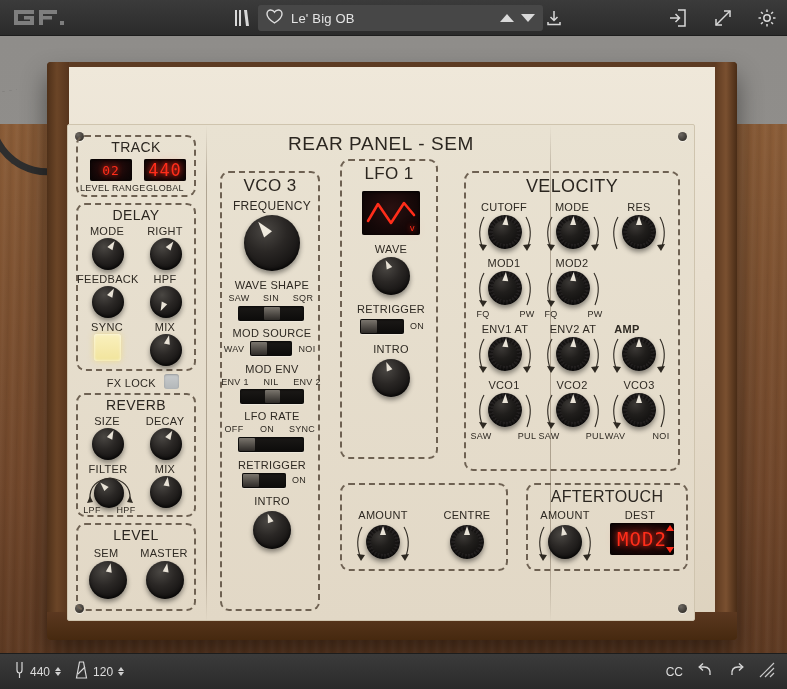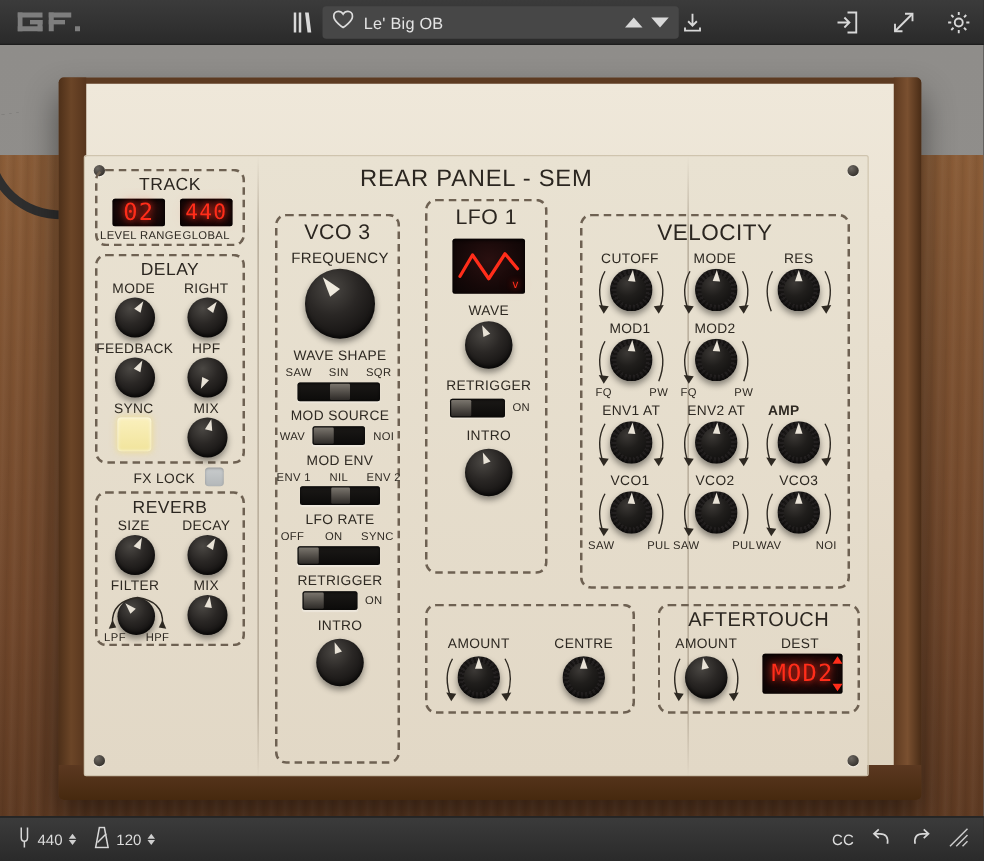--- a/index.html
+++ b/index.html
@@ -322,21 +322,21 @@
         <div class="screw" style="right:7px; top:7px;"></div>
         <div class="screw" style="left:7px;  bottom:7px;"></div>
         <div class="screw" style="right:7px; bottom:7px;"></div>
 
         <div class="panel-title">REAR PANEL - SEM</div>
         <div class="vdiv" style="left:138px;"></div>
         <div class="vdiv" style="left:482px;"></div>
 
         <div class="group" style="left:8px; top:10px; width:120px; height:62px;">
           <div class="group-title" style="top:2px; font-size:14px;">TRACK</div>
-          <div class="led" style="left:12px; top:22px; width:42px; height:22px; font-size:19px;">02</div>
+          <div class="led" style="left:12px; top:22px; width:42px; height:22px; font-size:13px;">02</div>
           <div class="lbl xs" style="left:2px; top:46px; width:62px;">LEVEL RANGE</div>
           <div class="led" style="left:66px; top:22px; width:42px; height:22px; font-size:17px;">440</div>
           <div class="lbl xs" style="left:58px; top:46px; width:58px;">GLOBAL</div>
         </div>
 
         <div class="group" style="left:8px; top:78px; width:120px; height:168px;">
           <div class="group-title" style="top:2px; font-size:14px;">DELAY</div>
 
           <div class="lbl" style="left:4px;  top:20px; width:50px;">MODE</div>
           <div class="knob" style="left:14px; top:33px; width:32px; height:32px;">
@@ -390,20 +390,31 @@
           </svg>
           <div class="lbl xs" style="left:-2px; top:110px; width:32px;">LPF</div>
           <div class="lbl xs" style="left:32px; top:110px; width:32px;">HPF</div>
 
           <div class="lbl" style="left:62px; top:68px; width:50px;">MIX</div>
           <div class="knob" style="left:72px; top:81px; width:32px; height:32px;">
               <span class="ptr" style="transform:translateX(-50%) rotate(8deg);"></span>
             </div>
         </div>
 
+        <div class="group" style="left:8px; top:398px; width:120px; height:88px;">
+          <div class="group-title" style="top:2px; font-size:14px;">LEVEL</div>
+          <div class="lbl" style="left:2px;  top:22px; width:52px;">SEM</div>
+          <div class="knob" style="left:11px; top:36px; width:38px; height:38px;">
+              <span class="ptr" style="transform:translateX(-50%) rotate(12deg);"></span>
+            </div>
+          <div class="lbl" style="left:58px; top:22px; width:56px;">MASTER</div>
+          <div class="knob" style="left:68px; top:36px; width:38px; height:38px;">
+              <span class="ptr" style="transform:translateX(-50%) rotate(10deg);"></span>
+            </div>
+        </div>
 
         <div class="group" style="left:152px; top:46px; width:100px; height:440px;">
           <div class="group-title" style="top:3px; font-size:17px;">VCO 3</div>
           <div class="lbl" style="left:0; top:26px; width:100px; font-size:12px;">FREQUENCY</div>
           <div class="knob big" style="left:22px; top:42px; width:56px; height:56px;">
               <span class="ptr" style="transform:translateX(-50%) rotate(-38deg);"></span>
             </div>
 
           <div class="lbl" style="left:0; top:106px; width:100px; font-size:11px;">WAVE SHAPE</div>
           <div class="lbl xs" style="left:2px;  top:120px; width:30px;">SAW</div>

